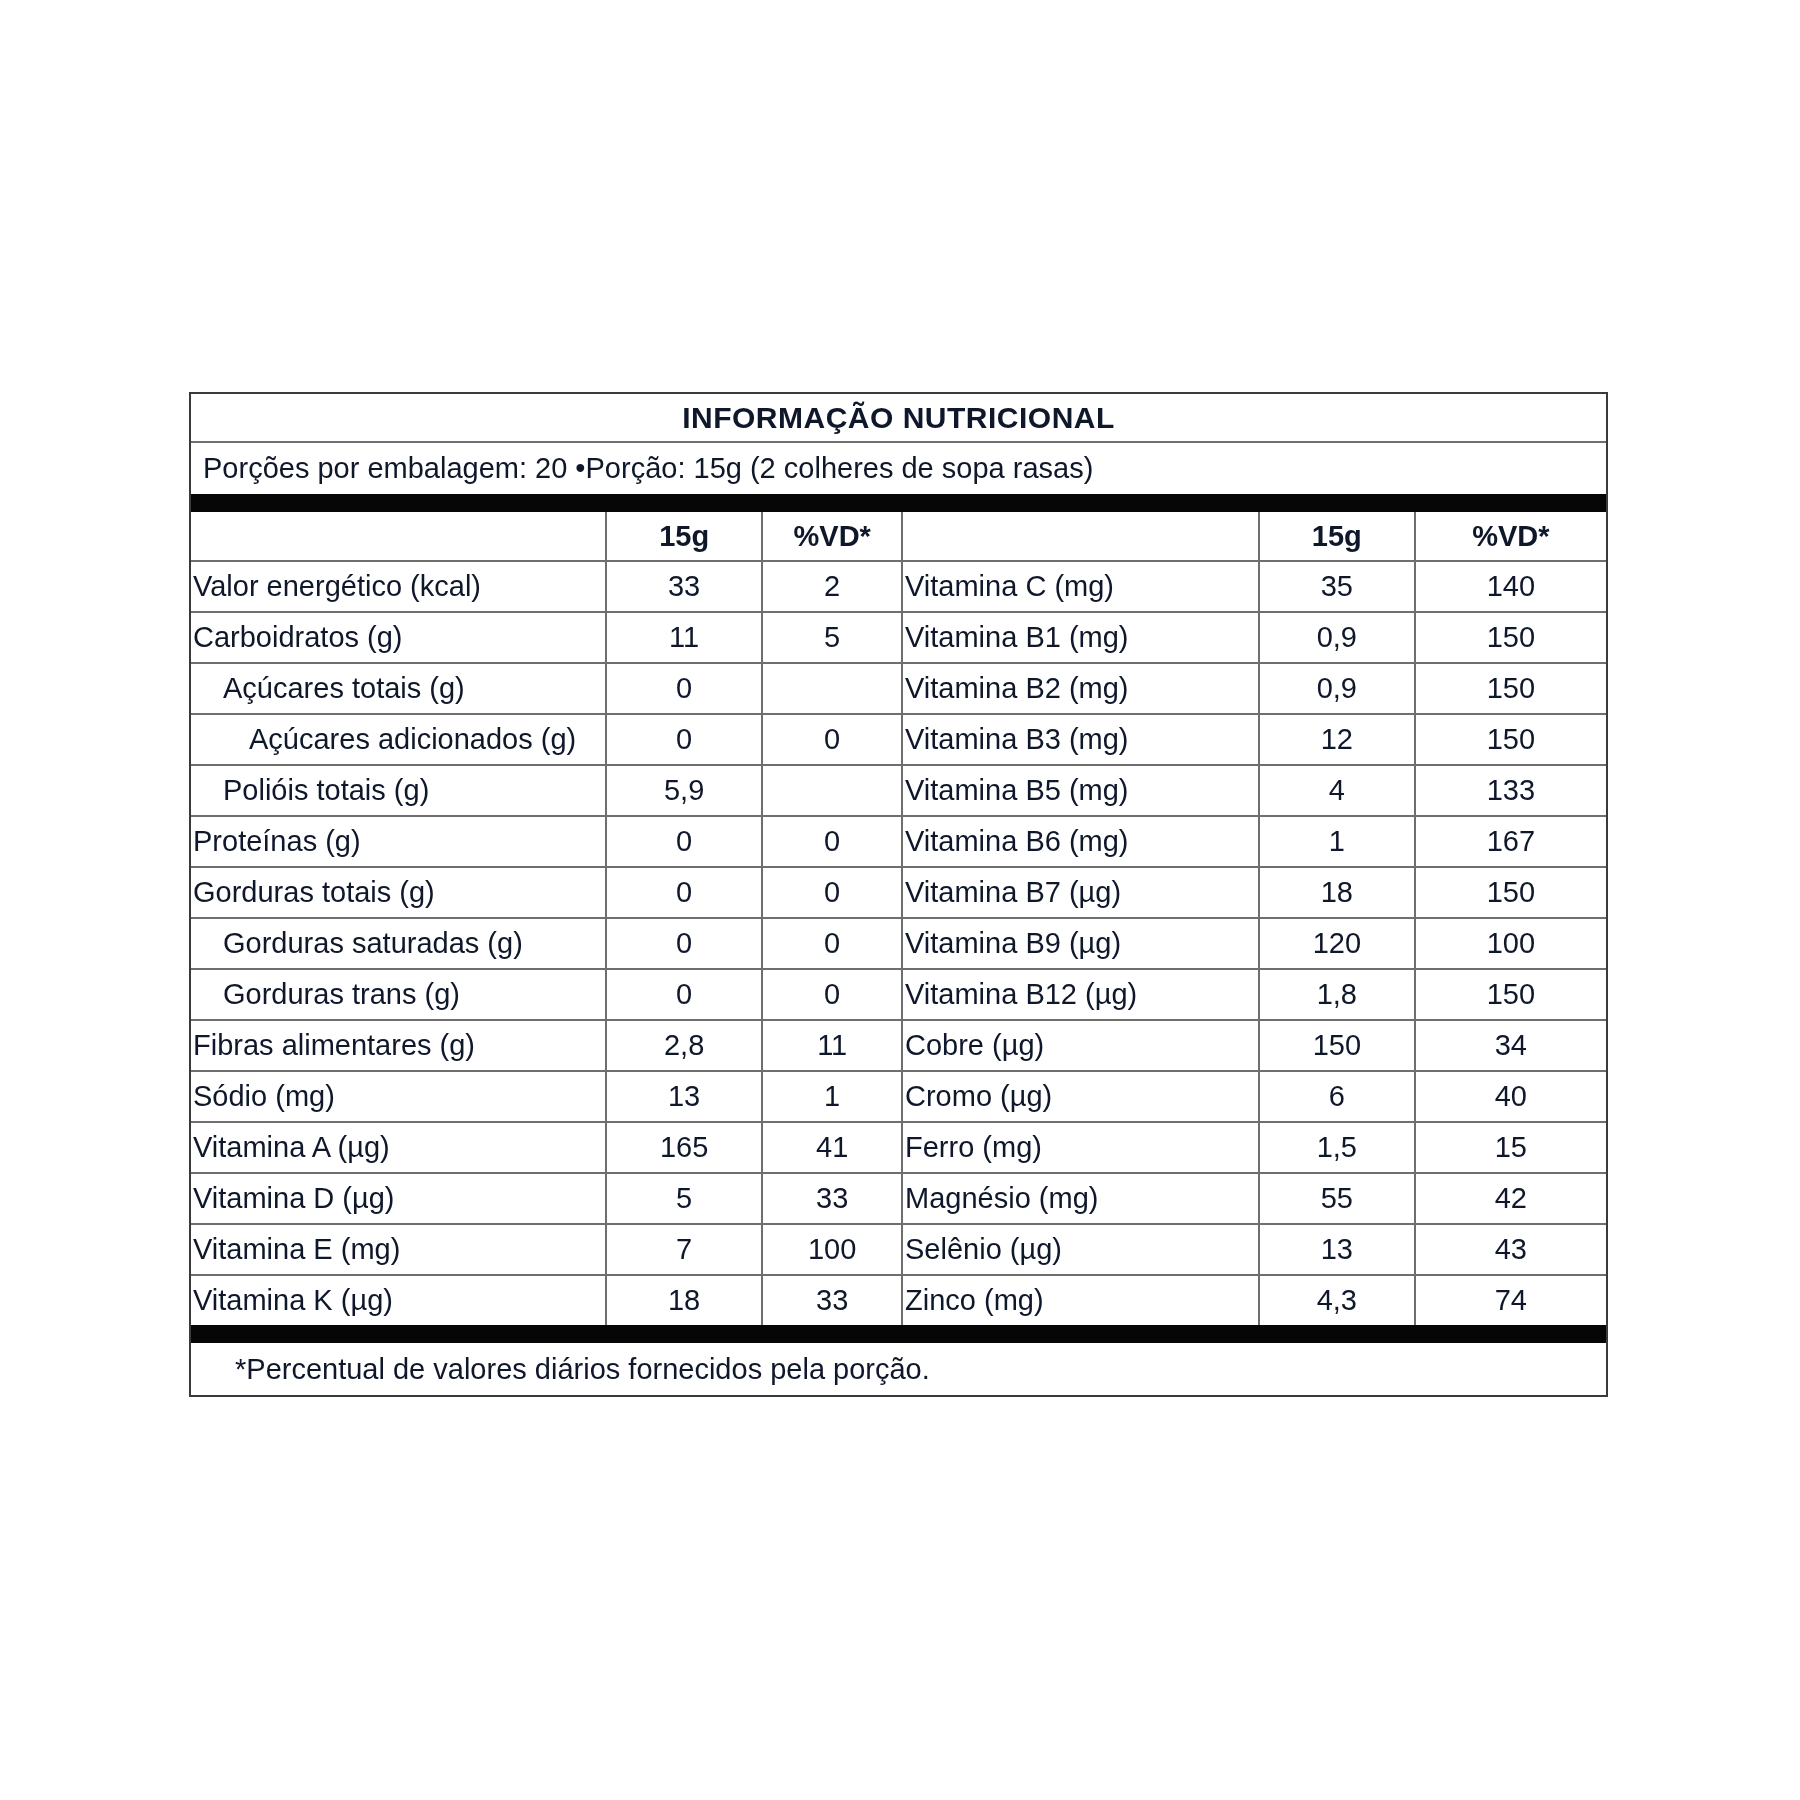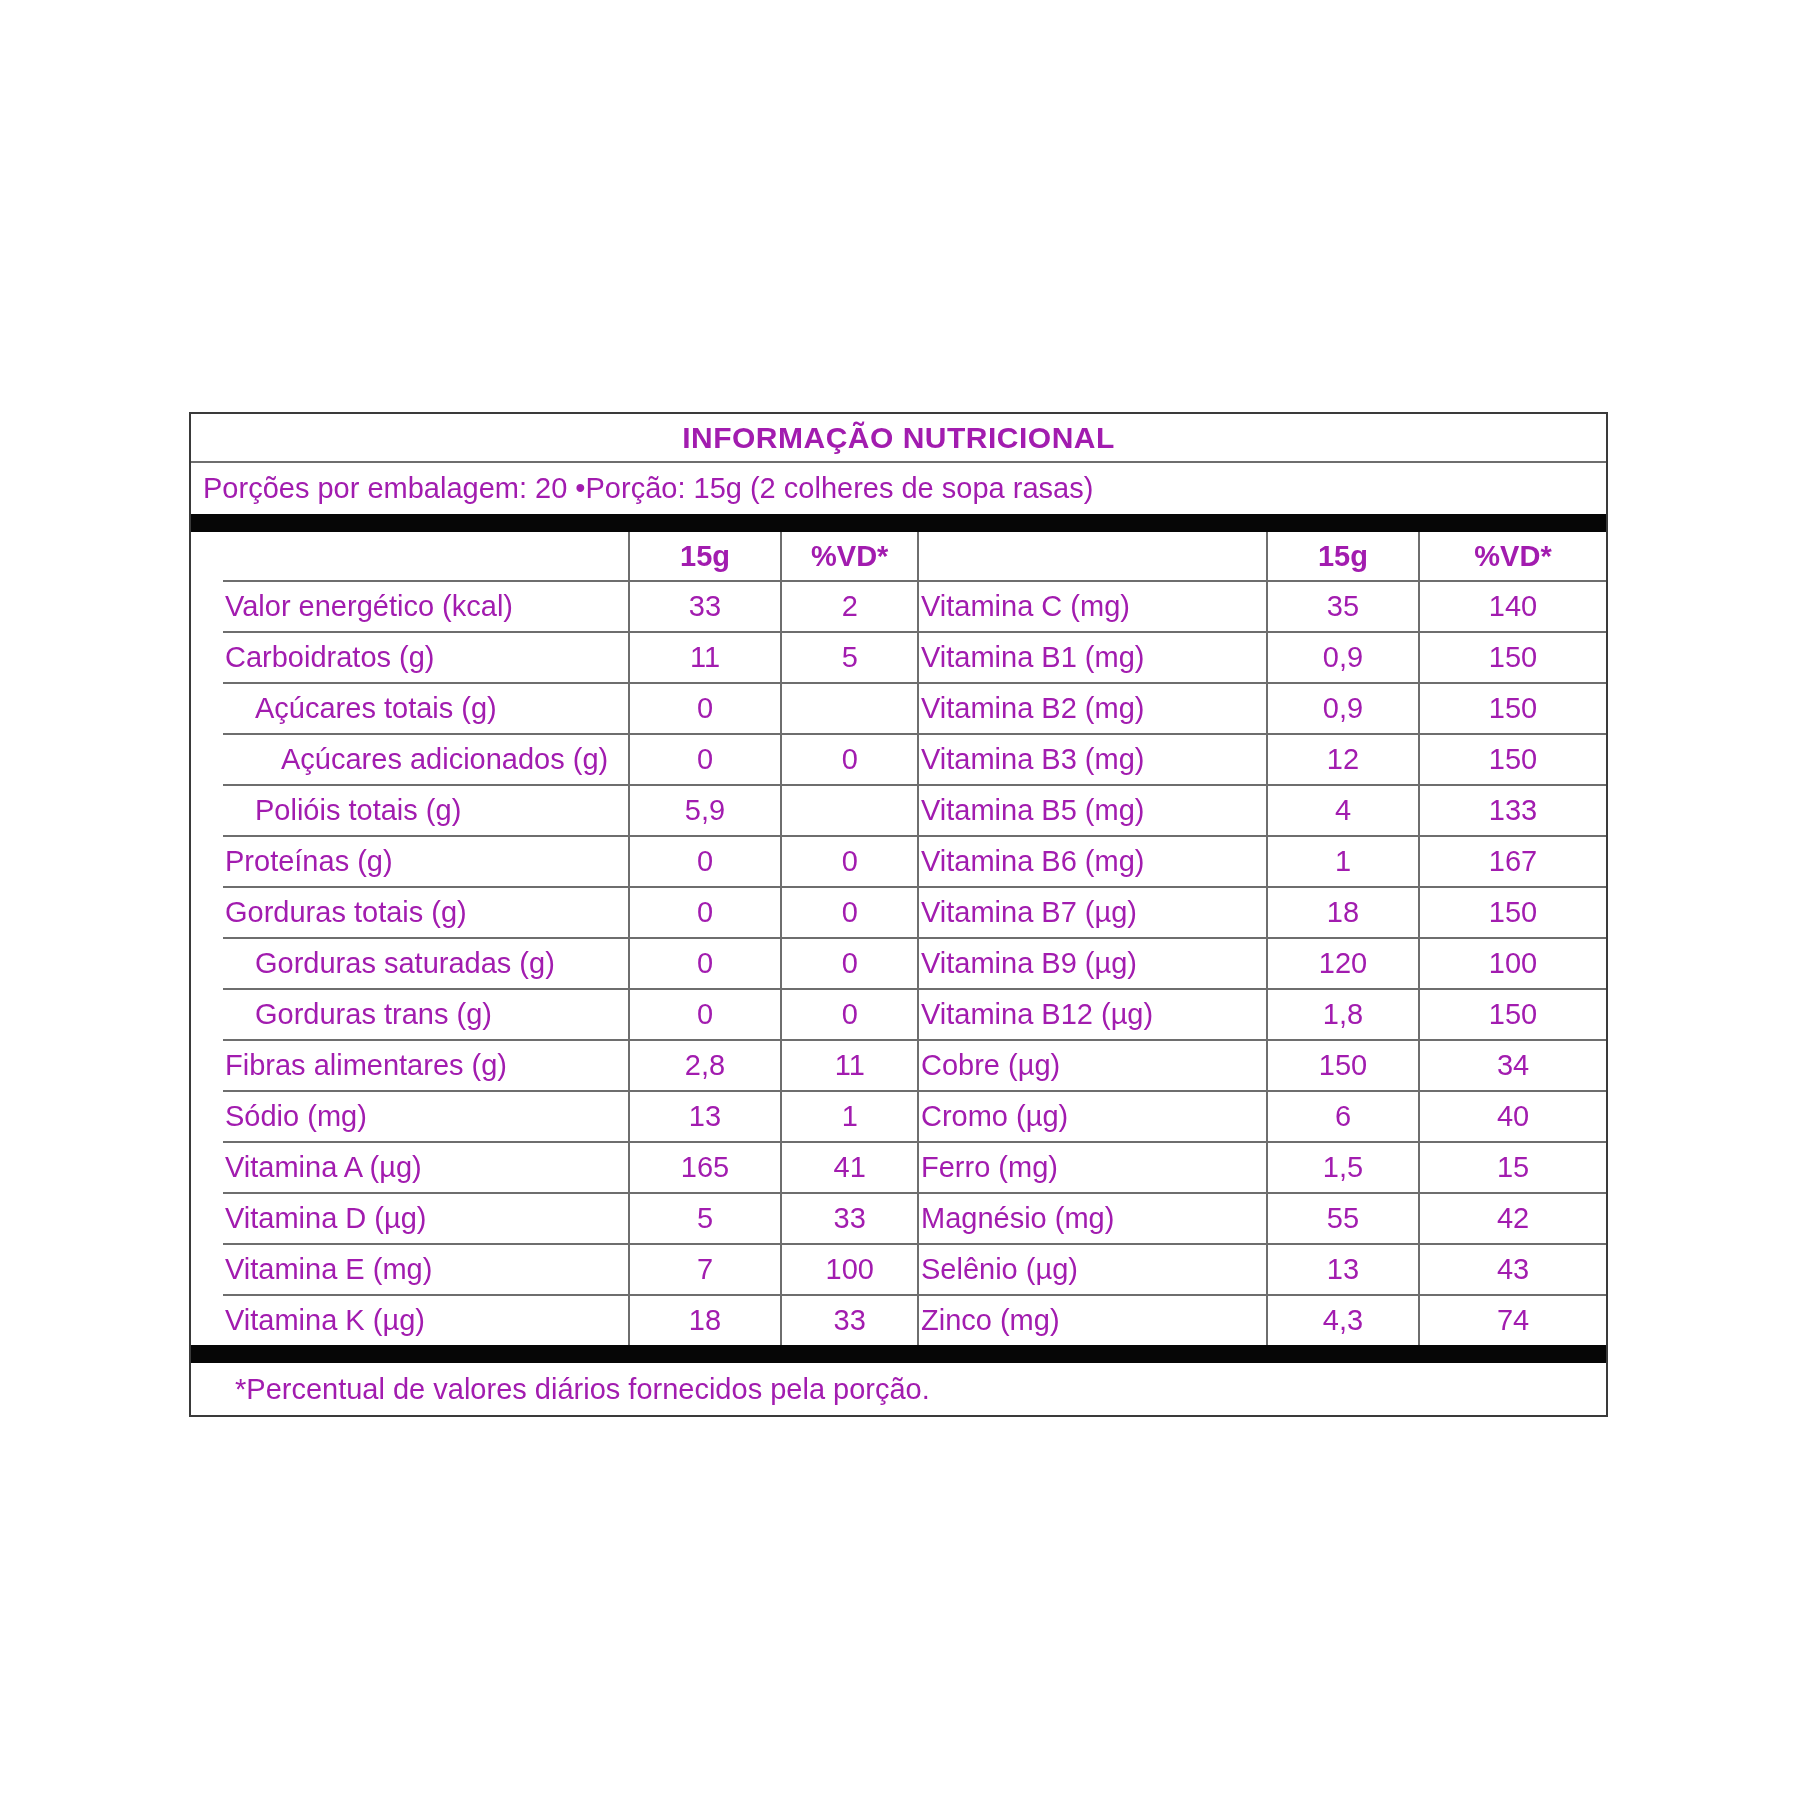--- a/index.html
+++ b/index.html
@@ -4,25 +4,25 @@
 <style>
   html,body{
     margin:0; padding:0;
     width:1800px; height:1800px;
     background:#ffffff;
     font-family:"Liberation Sans","DejaVu Sans",sans-serif;
   }
   .sheet{ position:relative; width:1800px; height:1800px; background:#ffffff; }
 
   .ntable{
-    position:absolute; left:189px; top:412px; width:1419px;
+    position:absolute; left:189px; top:392px; width:1419px;
     background:#ffffff;
     border:2px solid #3a3a3a;
     box-sizing:border-box;
-    color:#a21caf;
+    color:#0f172a;
   }
 
   .title-row{
     height:47px;
     display:flex; align-items:center; justify-content:center;
     font-size:30px; font-weight:bold; letter-spacing:0.5px;
     border-bottom:2px solid #6e6e6e;
   }
   .serving-row{
     height:51px;
@@ -31,21 +31,20 @@
     font-size:29px;
     box-sizing:border-box;
   }
   .bar{ height:18px; background:#060606; }
 
   .row{
     display:grid;
     grid-template-columns:29.25% 11.06% 9.87% 25.23% 11.0% 1fr;
     height:49px;
     border-top:2px solid #6e6e6e;
-    margin-left:32px;
   }
   .row.header{ height:48px; border-top:none; }
 
   .c{
     display:flex; align-items:center;
     font-size:29px;
     overflow:hidden; white-space:nowrap;
     box-sizing:border-box;
   }
   .c2,.c3,.c4,.c5,.c6{ border-left:2px solid #6e6e6e; }

